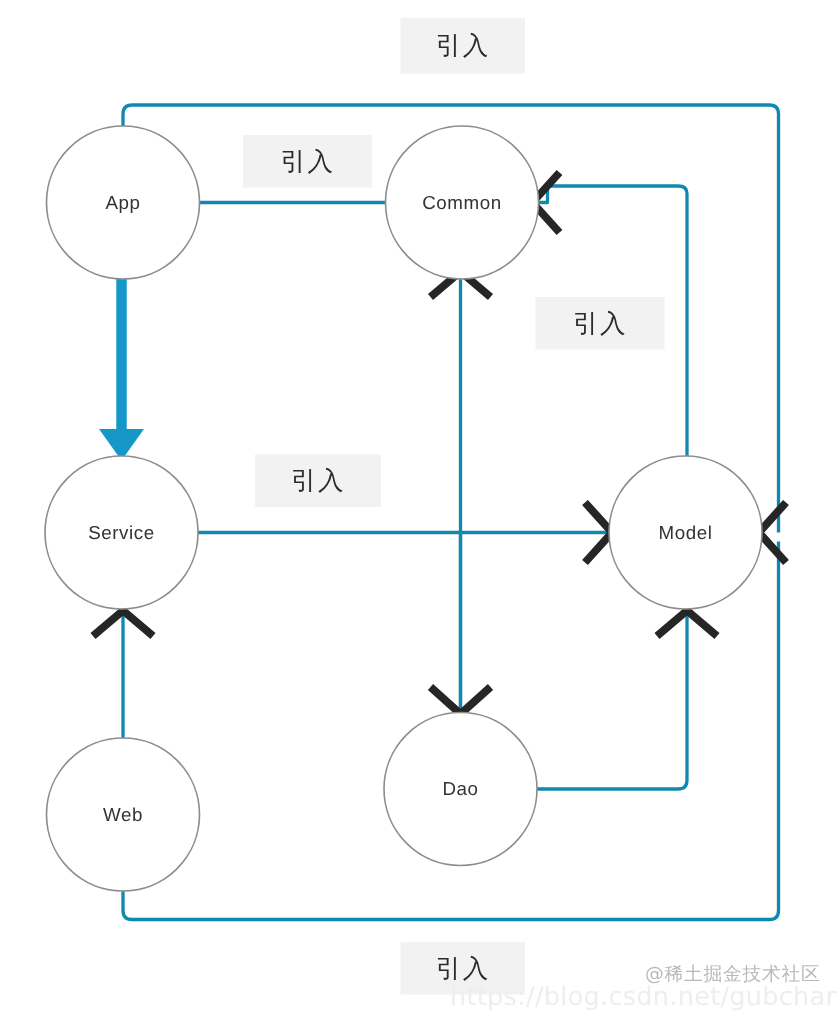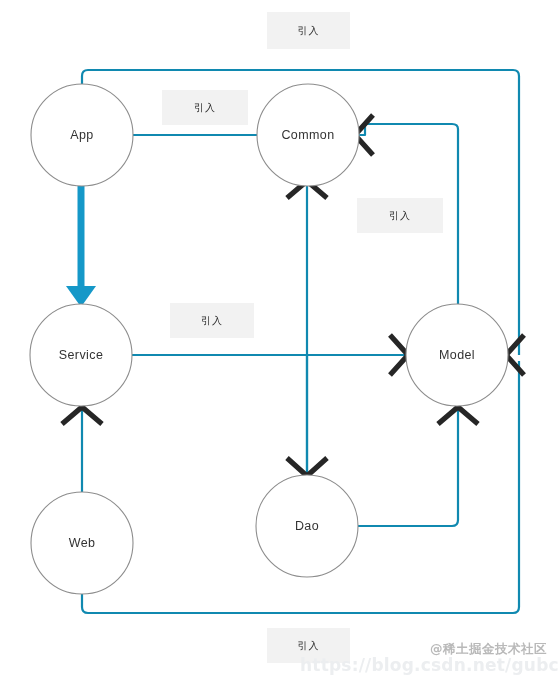--- a/index.html
+++ b/index.html
@@ -58,34 +58,33 @@
     stroke-linejoin: miter;
   }
   .tri-head {
     stroke: none;
   }
   .edge-label {
     position: absolute;
     background: #f2f2f2;
     color: #2b2b2b;
     font-family: Liberation Sans, sans-serif;
-    font-size: 10px;
+    font-size: 17px;
     line-height: 1;
     display: flex;
     align-items: center;
     justify-content: center;
     letter-spacing: 1px;
     user-select: none;
   }
   .watermark {
     position: absolute;
     font-family: "DejaVu Sans", sans-serif;
     white-space: nowrap;
     user-select: none;
-    font-weight: bold;
   }
   #watermark-brand {
     font-size: 12.5px;
     color: #b9b9b9;
     letter-spacing: 0.5px;
   }
   #watermark-url {
     font-size: 17px;
     color: #eceef0;
     letter-spacing: 0.2px;

